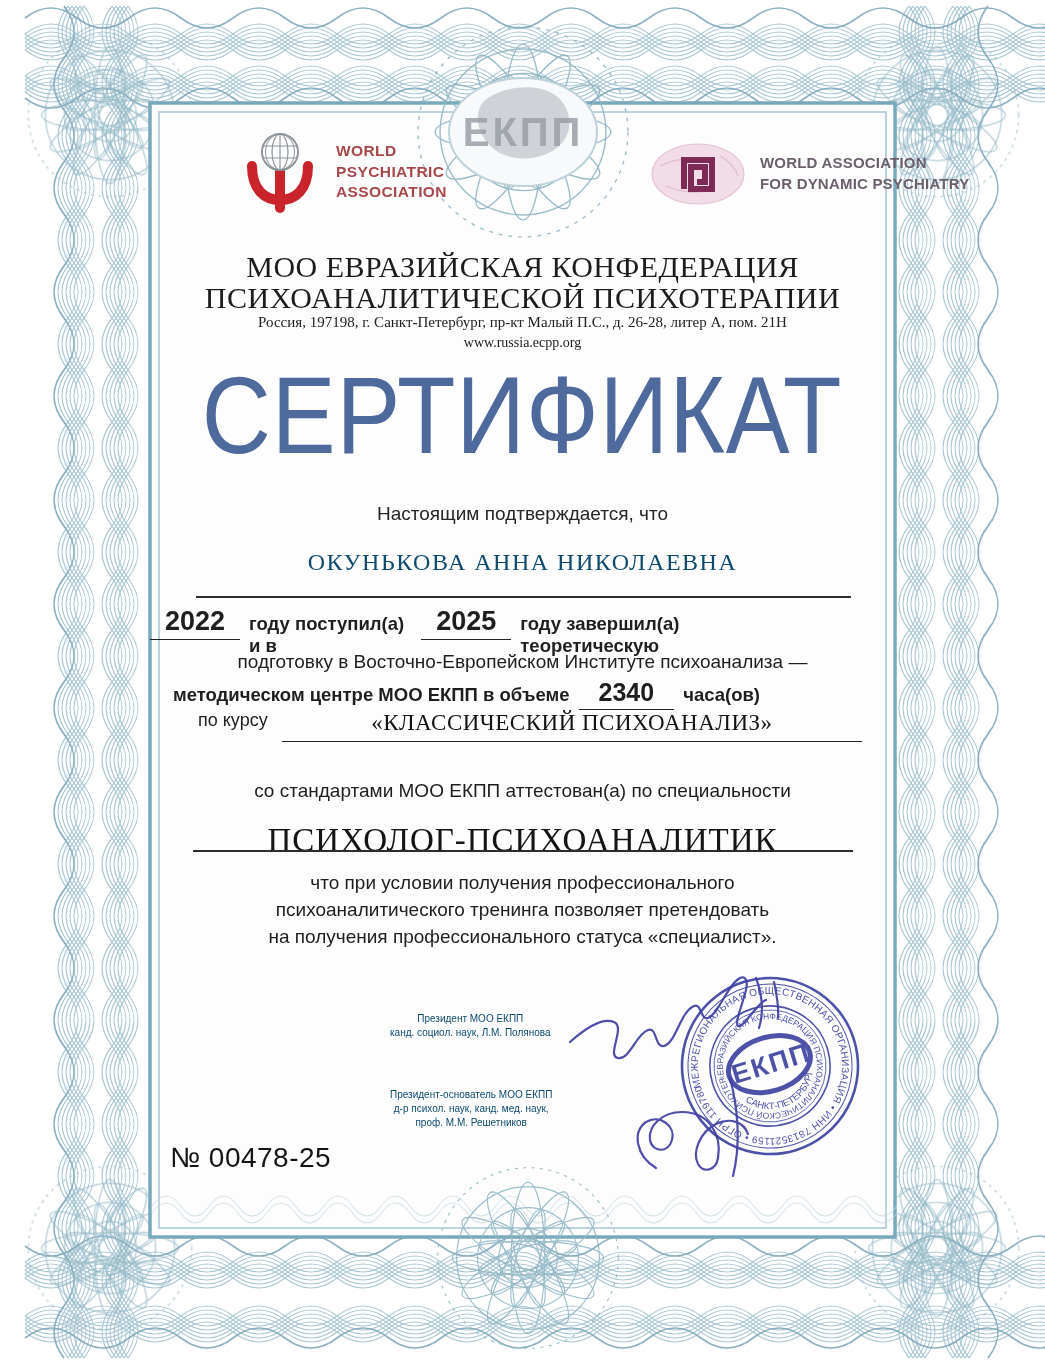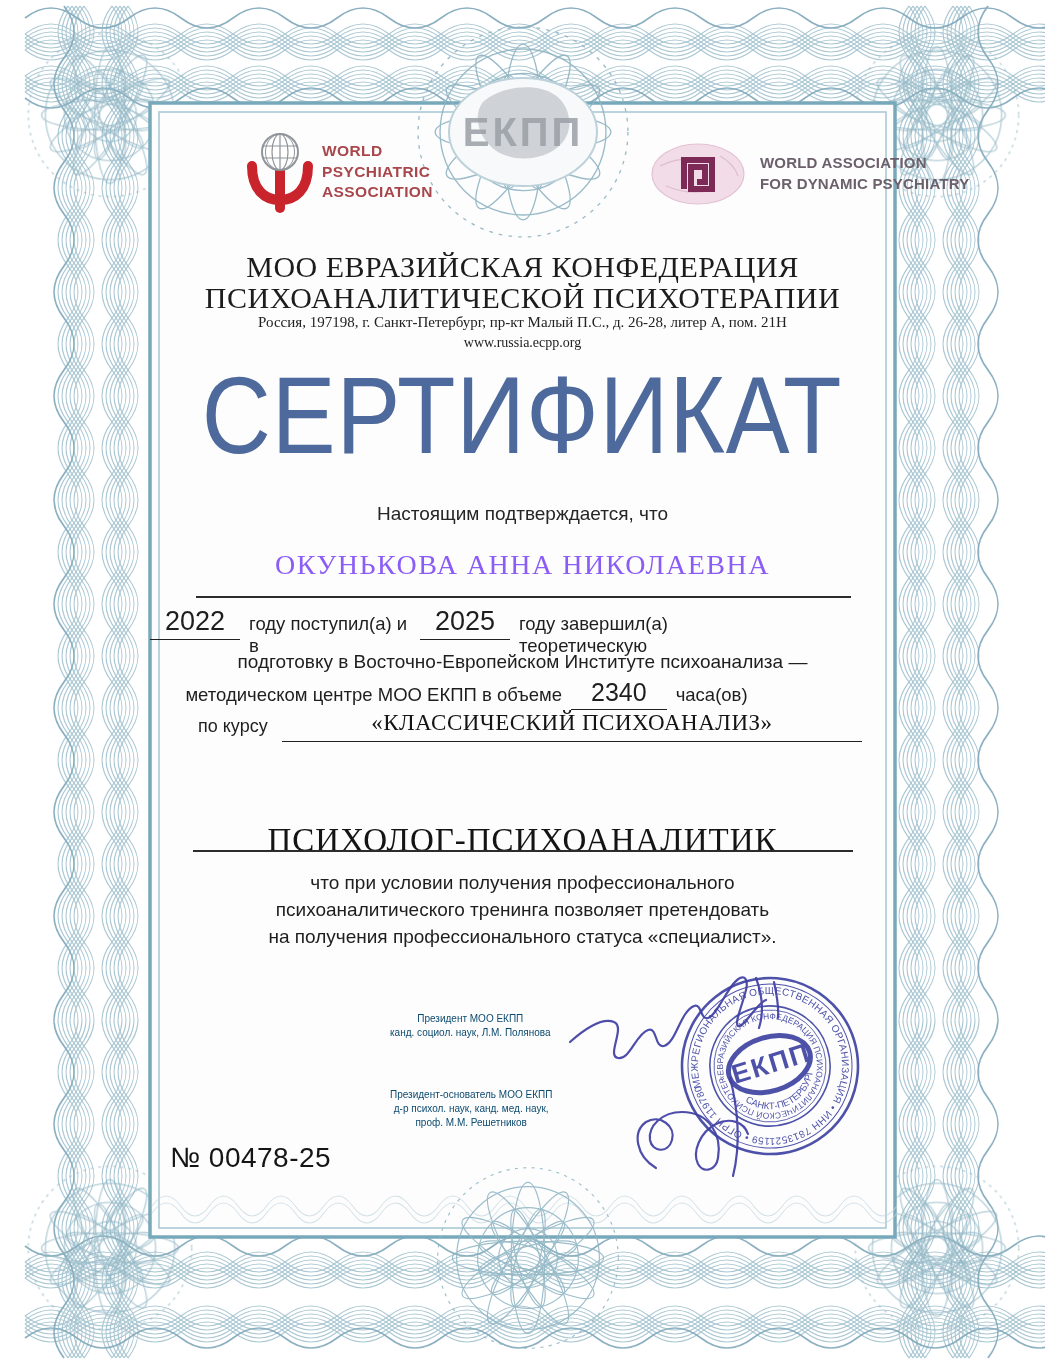--- a/index.html
+++ b/index.html
@@ -10,36 +10,36 @@
   .deco{position:absolute;left:0;top:0;z-index:0;}
   .layer{position:absolute;left:0;top:0;z-index:2;width:1045px;height:1361px;}
   
   .org-line{font-size:30px;letter-spacing:.5px;color:#1c1c1c;}
   .org-addr{font-size:15px;color:#222;}
   .org-site{font-size:14px;color:#222;}
   
   .title{top:360px;font-size:110px;line-height:1.0;color:#4e6a9c;font-weight:400;}
   .title span{display:inline-block;transform:scaleX(.87);transform-origin:center;letter-spacing:1px;}
   .intro{top:503px;font-size:19px;font-weight:500;color:#262626;}
-  .holder{top:549px;font-size:28px;letter-spacing:1.5px;color:#8b5cf6;}
+  .holder{top:549px;font-size:24px;letter-spacing:1.5px;color:#0c4a6e;}
   .rule{position:absolute;border-bottom:2px solid #2c2c2c;}
   .row{position:absolute;left:150px;width:633px;display:flex;justify-content:center;
-       align-items:baseline;gap:9px;font-size:18.5px;color:#1e1e1e;}
+       align-items:baseline;gap:9px;font-size:18.5px;color:#1e1e1e;font-weight:bold;}
   .year{font-size:27px;border-bottom:1.6px solid #222;padding:0 15px 2px;}
   .hours{font-size:25px;border-bottom:1.6px solid #222;padding:0 20px 2px;}
   .bodyline{font-size:19px;color:#1e1e1e;}
-  .course-row{position:absolute;left:198px;width:664px;display:flex;align-items:center;gap:14px;}
+  .course-row{position:absolute;left:198px;width:664px;display:flex;align-items:flex-start;gap:14px;}
   .course-label{font-size:18px;color:#1e1e1e;white-space:nowrap;}
   .course-under{flex:1;text-align:center;border-bottom:1.6px solid #222;padding-bottom:5px;
                 font-family:"Liberation Serif",serif;font-size:23px;letter-spacing:.5px;color:#141414;}
   .spec{top:802px;font-size:33px;letter-spacing:1px;color:#141414;margin-top:20px;}
   .sig-block{position:absolute;left:390px;font-size:10px;line-height:1.4;color:#0c4a6e;text-align:center;}
   .cert-no{position:absolute;left:170px;top:1142px;font-size:28px;letter-spacing:.5px;color:#151515;}
   
-  .wpa{position:absolute;left:238px;top:130px;display:flex;align-items:center;}
+  .wpa{position:absolute;left:238px;top:130px;display:flex;align-items:center;gap:14px;}
   .wpa-text{font-size:15.5px;font-weight:700;line-height:1.32;color:#a8474b;letter-spacing:.4px;}
   .wadp{position:absolute;left:650px;top:142px;display:flex;align-items:center;gap:14px;}
   .wadp-text{font-size:15px;font-weight:600;line-height:1.38;color:#6b5f6b;letter-spacing:.2px;}
   .stamp{position:absolute;left:648px;top:944px;opacity:.9;}
   .sig-ink{position:absolute;left:560px;top:960px;}
 </style>
 </head>
 <body>
 
 <svg class="deco" width="1045" height="1361" viewBox="0 0 1045 1361">
@@ -208,20 +208,21 @@
   <div class="row" style="top:678px">
     <span>методическом центре МОО ЕКПП в объеме</span>
     <span class="hours">2340</span>
     <span>часа(ов)</span>
   </div>
 
   <div class="course-row" style="top:710px">
     <span class="course-label">по курсу</span>
     <span class="course-under">«КЛАССИЧЕСКИЙ ПСИХОАНАЛИЗ»</span>
   </div>
+  <div class="c bodyline" style="top:780px">со стандартами МОО ЕКПП аттестован(а) по специальности</div>
 
   <div class="c serif spec">ПСИХОЛОГ-ПСИХОАНАЛИТИК</div>
   <div class="rule" style="top:850px;left:193px;width:660px"></div>
 
   <div class="c bodyline" style="top:872px">что при условии получения профессионального</div>
   <div class="c bodyline" style="top:899px">психоаналитического тренинга позволяет претендовать</div>
   <div class="c bodyline" style="top:926px">на получения профессионального статуса «специалист».</div>
 
   <div class="sig-block" style="top:1012px">
     <div>Президент МОО ЕКПП</div>

